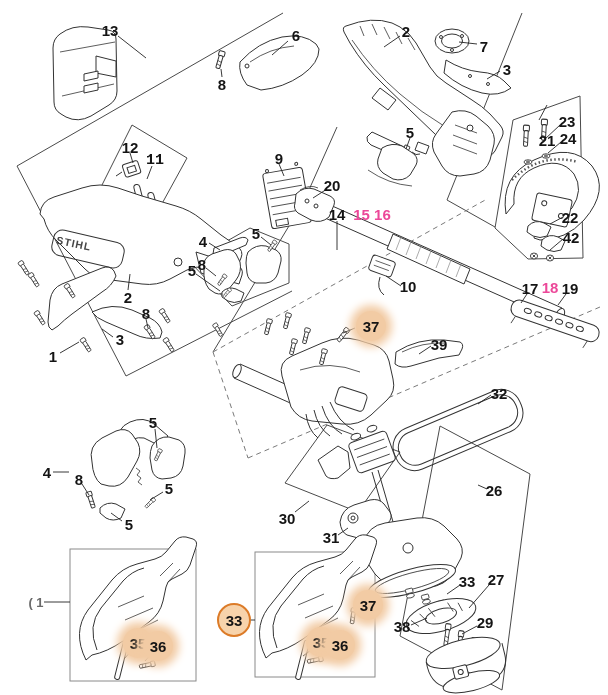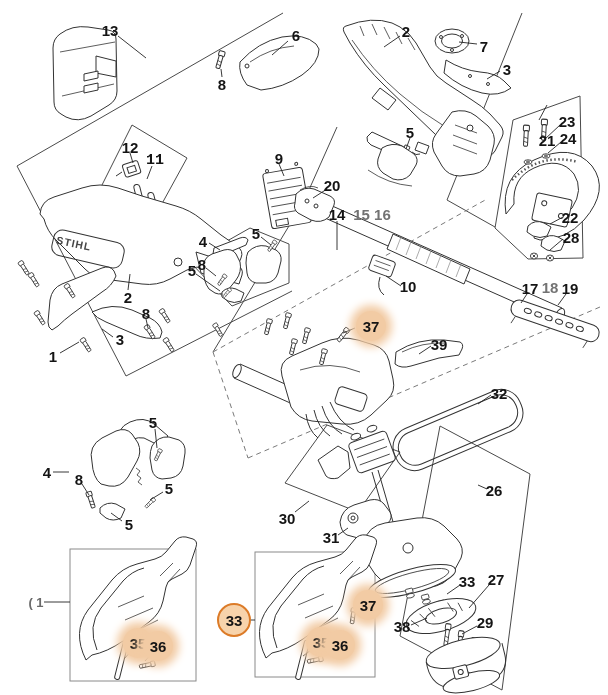--- a/index.html
+++ b/index.html
@@ -2,21 +2,21 @@
 <html style="--blob: #f2cba4; --ringf: #f7d3ab; --ringb: #dc7b28;"><head>
 <meta charset="utf-8">
 <style>
   html,body{margin:0;padding:0;background:#fff;}
   .canvas{position:relative;width:608px;height:695px;background:#ffffff;overflow:hidden;
           font-family:"Liberation Sans",sans-serif;}
   .canvas svg{position:absolute;left:0;top:0;}
   #labels-layer{position:absolute;left:0;top:0;width:608px;height:593px;pointer-events:none;}
   .lbl{position:absolute;transform:translate(-50%,-50%);font:bold 15px "Liberation Sans",sans-serif;
        color:#141414;white-space:nowrap;line-height:1;}
-  .lbl.faint{color:#737373;}
+  .lbl.faint{color:#ec4899;}
   .lbl.dim{color:#6a6a6a;font-size:13px;}
   .lbl.blob{width:30px;height:30px;border-radius:50%;background:var(--blob);
             box-shadow:0 0 8px 6px var(--blob);display:flex;align-items:center;justify-content:center;}
   .lbl.ring{width:30px;height:30px;border-radius:50%;background:var(--ringf);
             border:2.5px solid var(--ringb);display:flex;align-items:center;justify-content:center;}
   .brand{position:absolute;left:56px;top:240px;width:62px;transform:rotate(12deg);
          font-weight:bold;font-size:10.5px;letter-spacing:1px;color:#474747;}
 </style>
 </head>
 <body>
@@ -385,21 +385,21 @@
       <div class="lbl" style="left: 567px; top: 121px;">23</div>
       <div class="lbl" style="left: 568px; top: 138px;">24</div>
       <div class="lbl" style="left: 410px; top: 132px;">5</div>
       <div class="lbl" style="left: 130px; top: 147px;">12</div>
       <div class="lbl" style="left: 155px; top: 160px; font-family: Liberation Mono, monospace;">11</div>
       <div class="lbl" style="left: 279px; top: 158px;">9</div>
       <div class="lbl" style="left: 332px; top: 185px;">20</div>
       <div class="lbl" style="left: 337px; top: 214px;">14</div>
       <div class="lbl faint" style="left: 372px; top: 214px;">15 16</div>
       <div class="lbl" style="left: 570px; top: 217px;">22</div>
-      <div class="lbl" style="left: 571px; top: 237px;">28</div>
+      <div class="lbl" style="left: 571px; top: 237px;">42</div>
       <div class="lbl" style="left: 530px; top: 288px;">17</div>
       <div class="lbl faint" style="left: 550px; top: 287px;">18</div>
       <div class="lbl" style="left: 570px; top: 288px;">19</div>
       <div class="lbl" style="left: 408px; top: 286px;">10</div>
       <div class="lbl" style="left: 128px; top: 297px;">2</div>
       <div class="lbl" style="left: 146px; top: 313px;">8</div>
       <div class="lbl" style="left: 120px; top: 339px;">3</div>
       <div class="lbl" style="left: 53px; top: 356px;">1</div>
       <div class="lbl" style="left: 203px; top: 241px;">4</div>
       <div class="lbl" style="left: 256px; top: 233px;">5</div>

